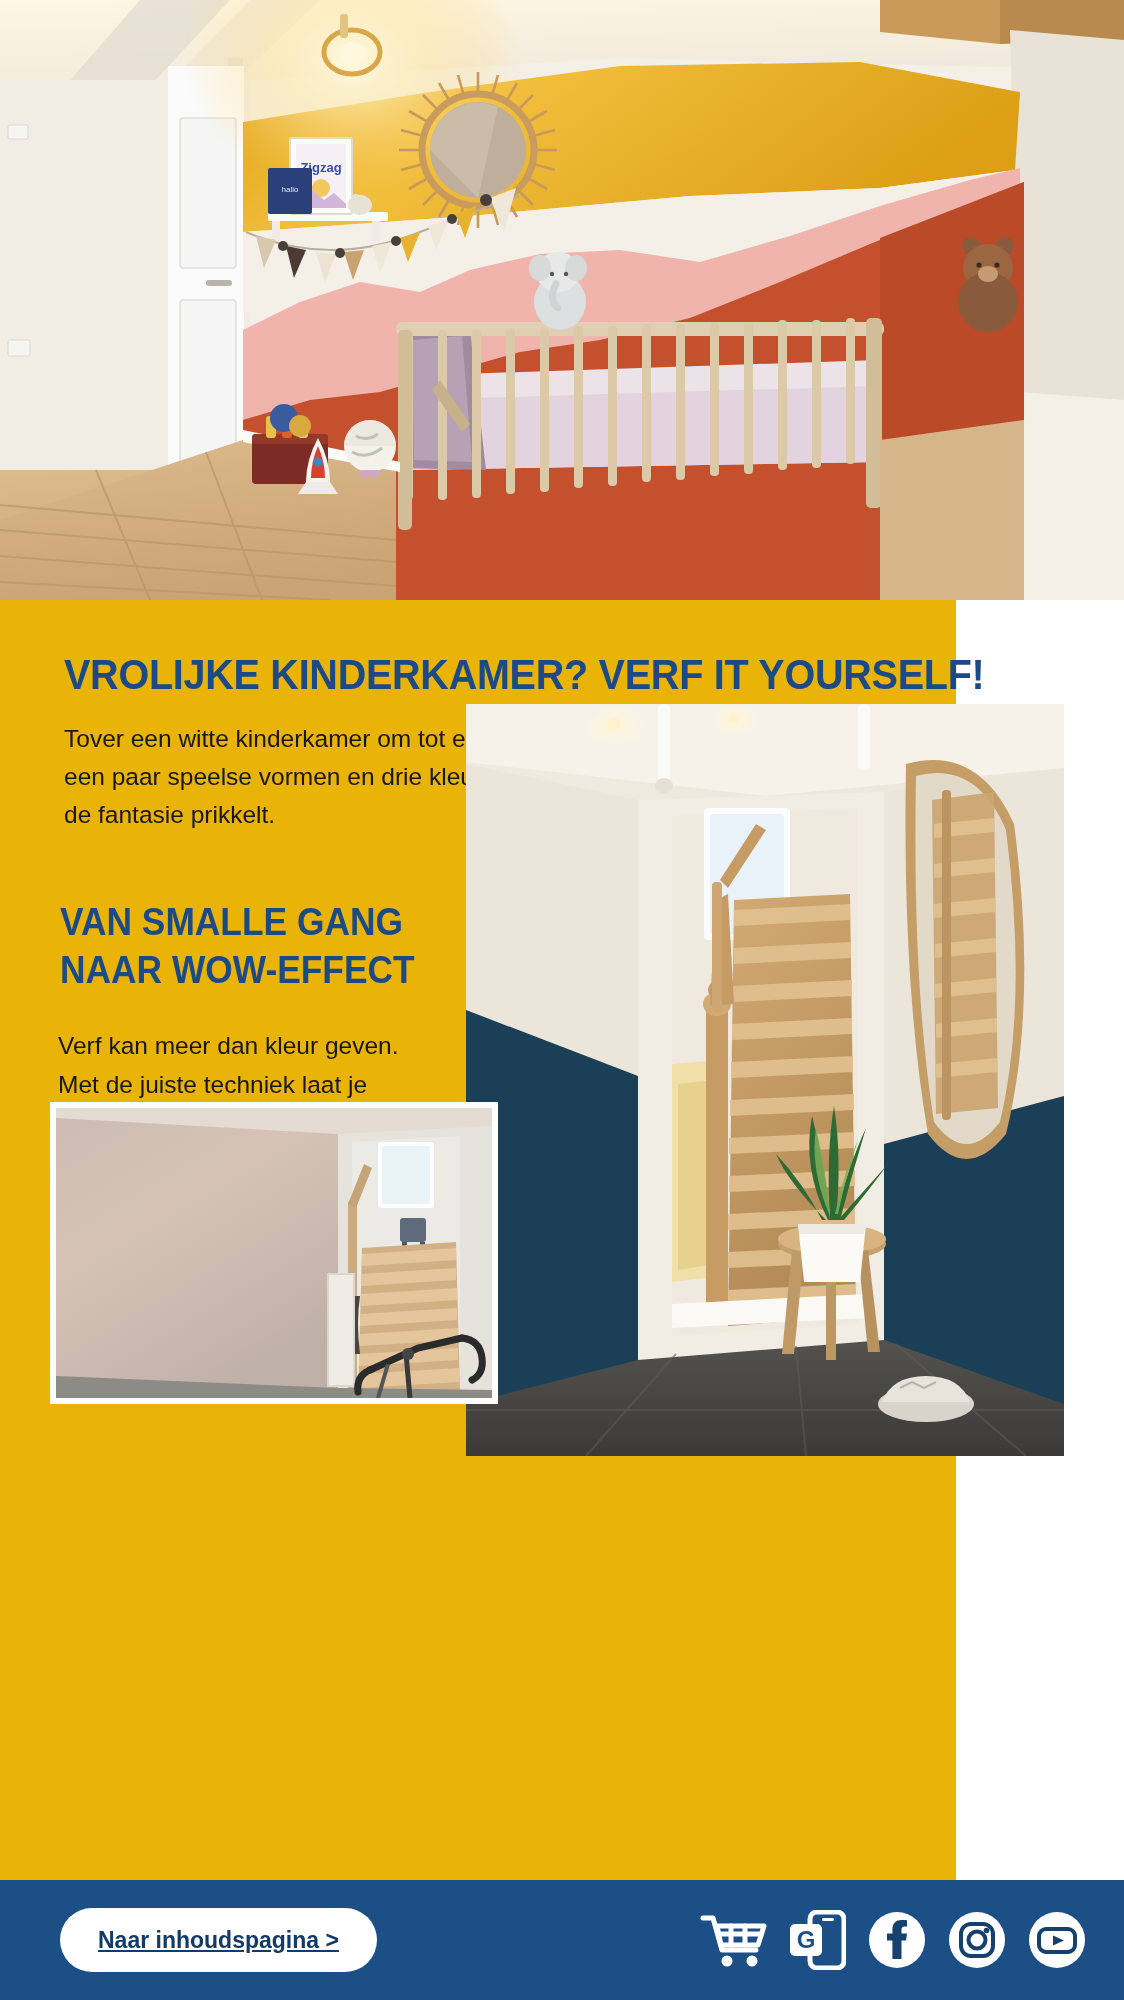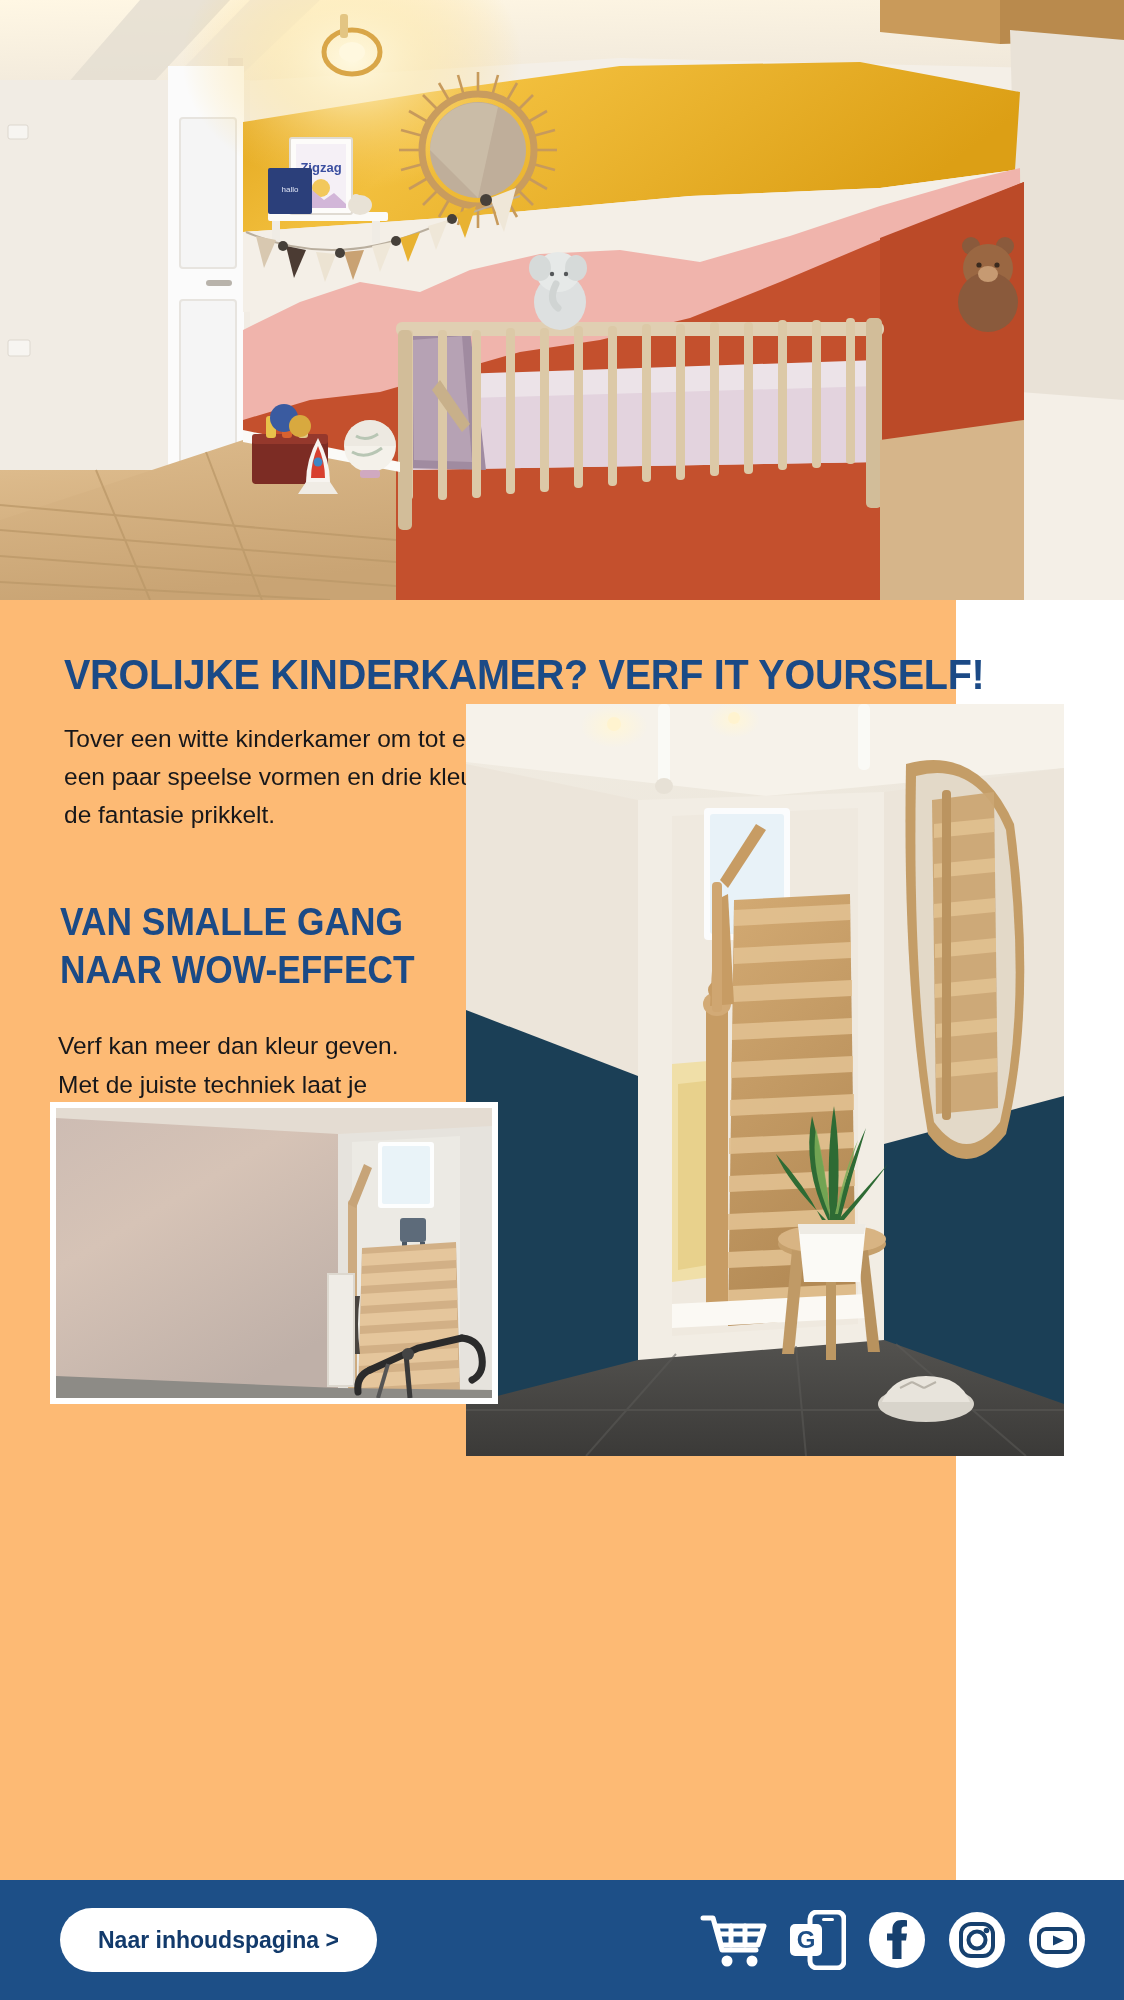--- a/index.html
+++ b/index.html
@@ -7,21 +7,21 @@
     width: 1124px;
     height: 2000px;
     background: #ffffff;
     font-family: "Liberation Sans", sans-serif;
     overflow: hidden;
   }
   .page {
     position: relative;
     width: 956px;
     height: 2000px;
-    background: #fdba74;
+    background: #eab308;
   }
 
   
   .hero {
     position: absolute;
     left: 0; top: 0;
     width: 1124px; height: 600px;
     overflow: hidden;
     background: #efe9e1;
   }
@@ -150,20 +150,21 @@
     background: #ffffff;
     color: #123a6b;
     font-size: 23px;
     font-weight: 700;
     display: flex;
     align-items: center;
     cursor: pointer;
     border: none;
     font-family: "Liberation Sans", sans-serif;
     white-space: nowrap;
+    text-decoration: underline;
   }
   .icons {
     position: absolute;
     right: 38px; top: 26px;
     display: flex;
     align-items: center;
     gap: 22px;
     height: 68px;
   }
   .ic { display: flex; align-items: center; justify-content: center; cursor: pointer; }

